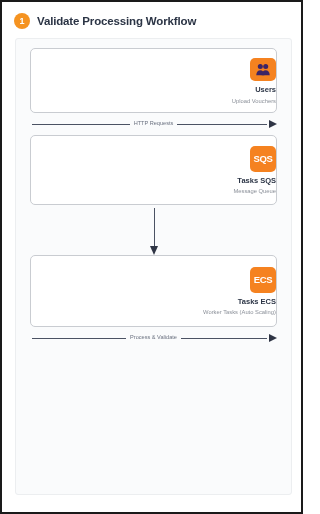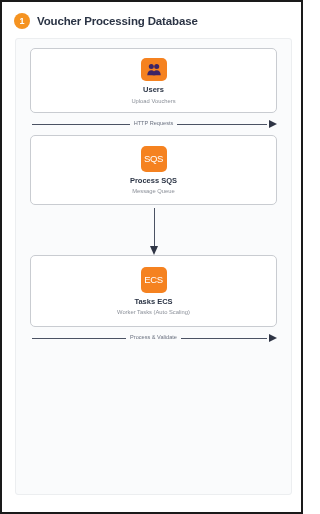--- a/index.html
+++ b/index.html
@@ -62,42 +62,42 @@
     padding: 9px 14px;
   }
   .card {
     box-sizing: border-box;
     background: #ffffff;
     border: 1px solid #c9ccd1;
     border-radius: 5px;
     padding: 9px 0 8px 0;
     display: flex;
     flex-direction: column;
-    align-items: center;
+    align-items: flex-end;
     justify-content: center;
   }
   .card-users    { height: 65px; }
   .card-sqs      { height: 70px; }
   .card-ecs      { height: 72px; }
   .card-database { height: 68px; }
 
   .node-icon {
     width: 26px;
     height: 26px;
     border-radius: 5px;
     background: #f58220;
     display: flex;
     align-items: center;
     justify-content: center;
     margin-bottom: 5px;
   }
   .icon-text {
     color: #ffffff;
     font-size: 9.5px;
-    font-weight: normal;
+    font-weight: bold;
     letter-spacing: -0.3px;
     line-height: 1;
   }
   .node-title {
     font-size: 7.5px;
     font-weight: bold;
     color: #2b3445;
     line-height: 1.1;
     margin-bottom: 3px;
   }
@@ -167,21 +167,21 @@
     border-right: 4.5px solid transparent;
   }
 </style>
 </head>
 <body>
 
 <div class="screen">
 
   <div class="header">
     <div class="step-badge">1</div>
-    <div class="page-title">Voucher Processing Database</div>
+    <div class="page-title">Validate Processing Workflow</div>
   </div>
 
   <div class="panel">
 
     <div class="card card-users">
       <div class="node-icon">
         <svg width="14" height="13" viewBox="0 0 14 13">
           <circle cx="4.3" cy="3.4" r="2.5" fill="#3d2466"></circle>
           <circle cx="9.7" cy="3.4" r="2.5" fill="#3d2466"></circle>
           <path d="M0.3 12.2 C0.3 8.9 2.1 7.2 4.3 7.2 C6.5 7.2 8.3 8.9 8.3 12.2 Z" fill="#3d2466"></path>
@@ -195,21 +195,21 @@
     <div class="conn-h">
       <div class="line"></div>
       <div class="head"></div>
       <div class="label">HTTP Requests</div>
     </div>
 
     <div class="card card-sqs">
       <div class="node-icon">
         <span class="icon-text">SQS</span>
       </div>
-      <div class="node-title">Process SQS</div>
+      <div class="node-title">Tasks SQS</div>
       <div class="node-sub">Message Queue</div>
     </div>
 
     <div class="conn-v">
       <div class="line"></div>
       <div class="head"></div>
     </div>
 
     <div class="card card-ecs">
       <div class="node-icon">

